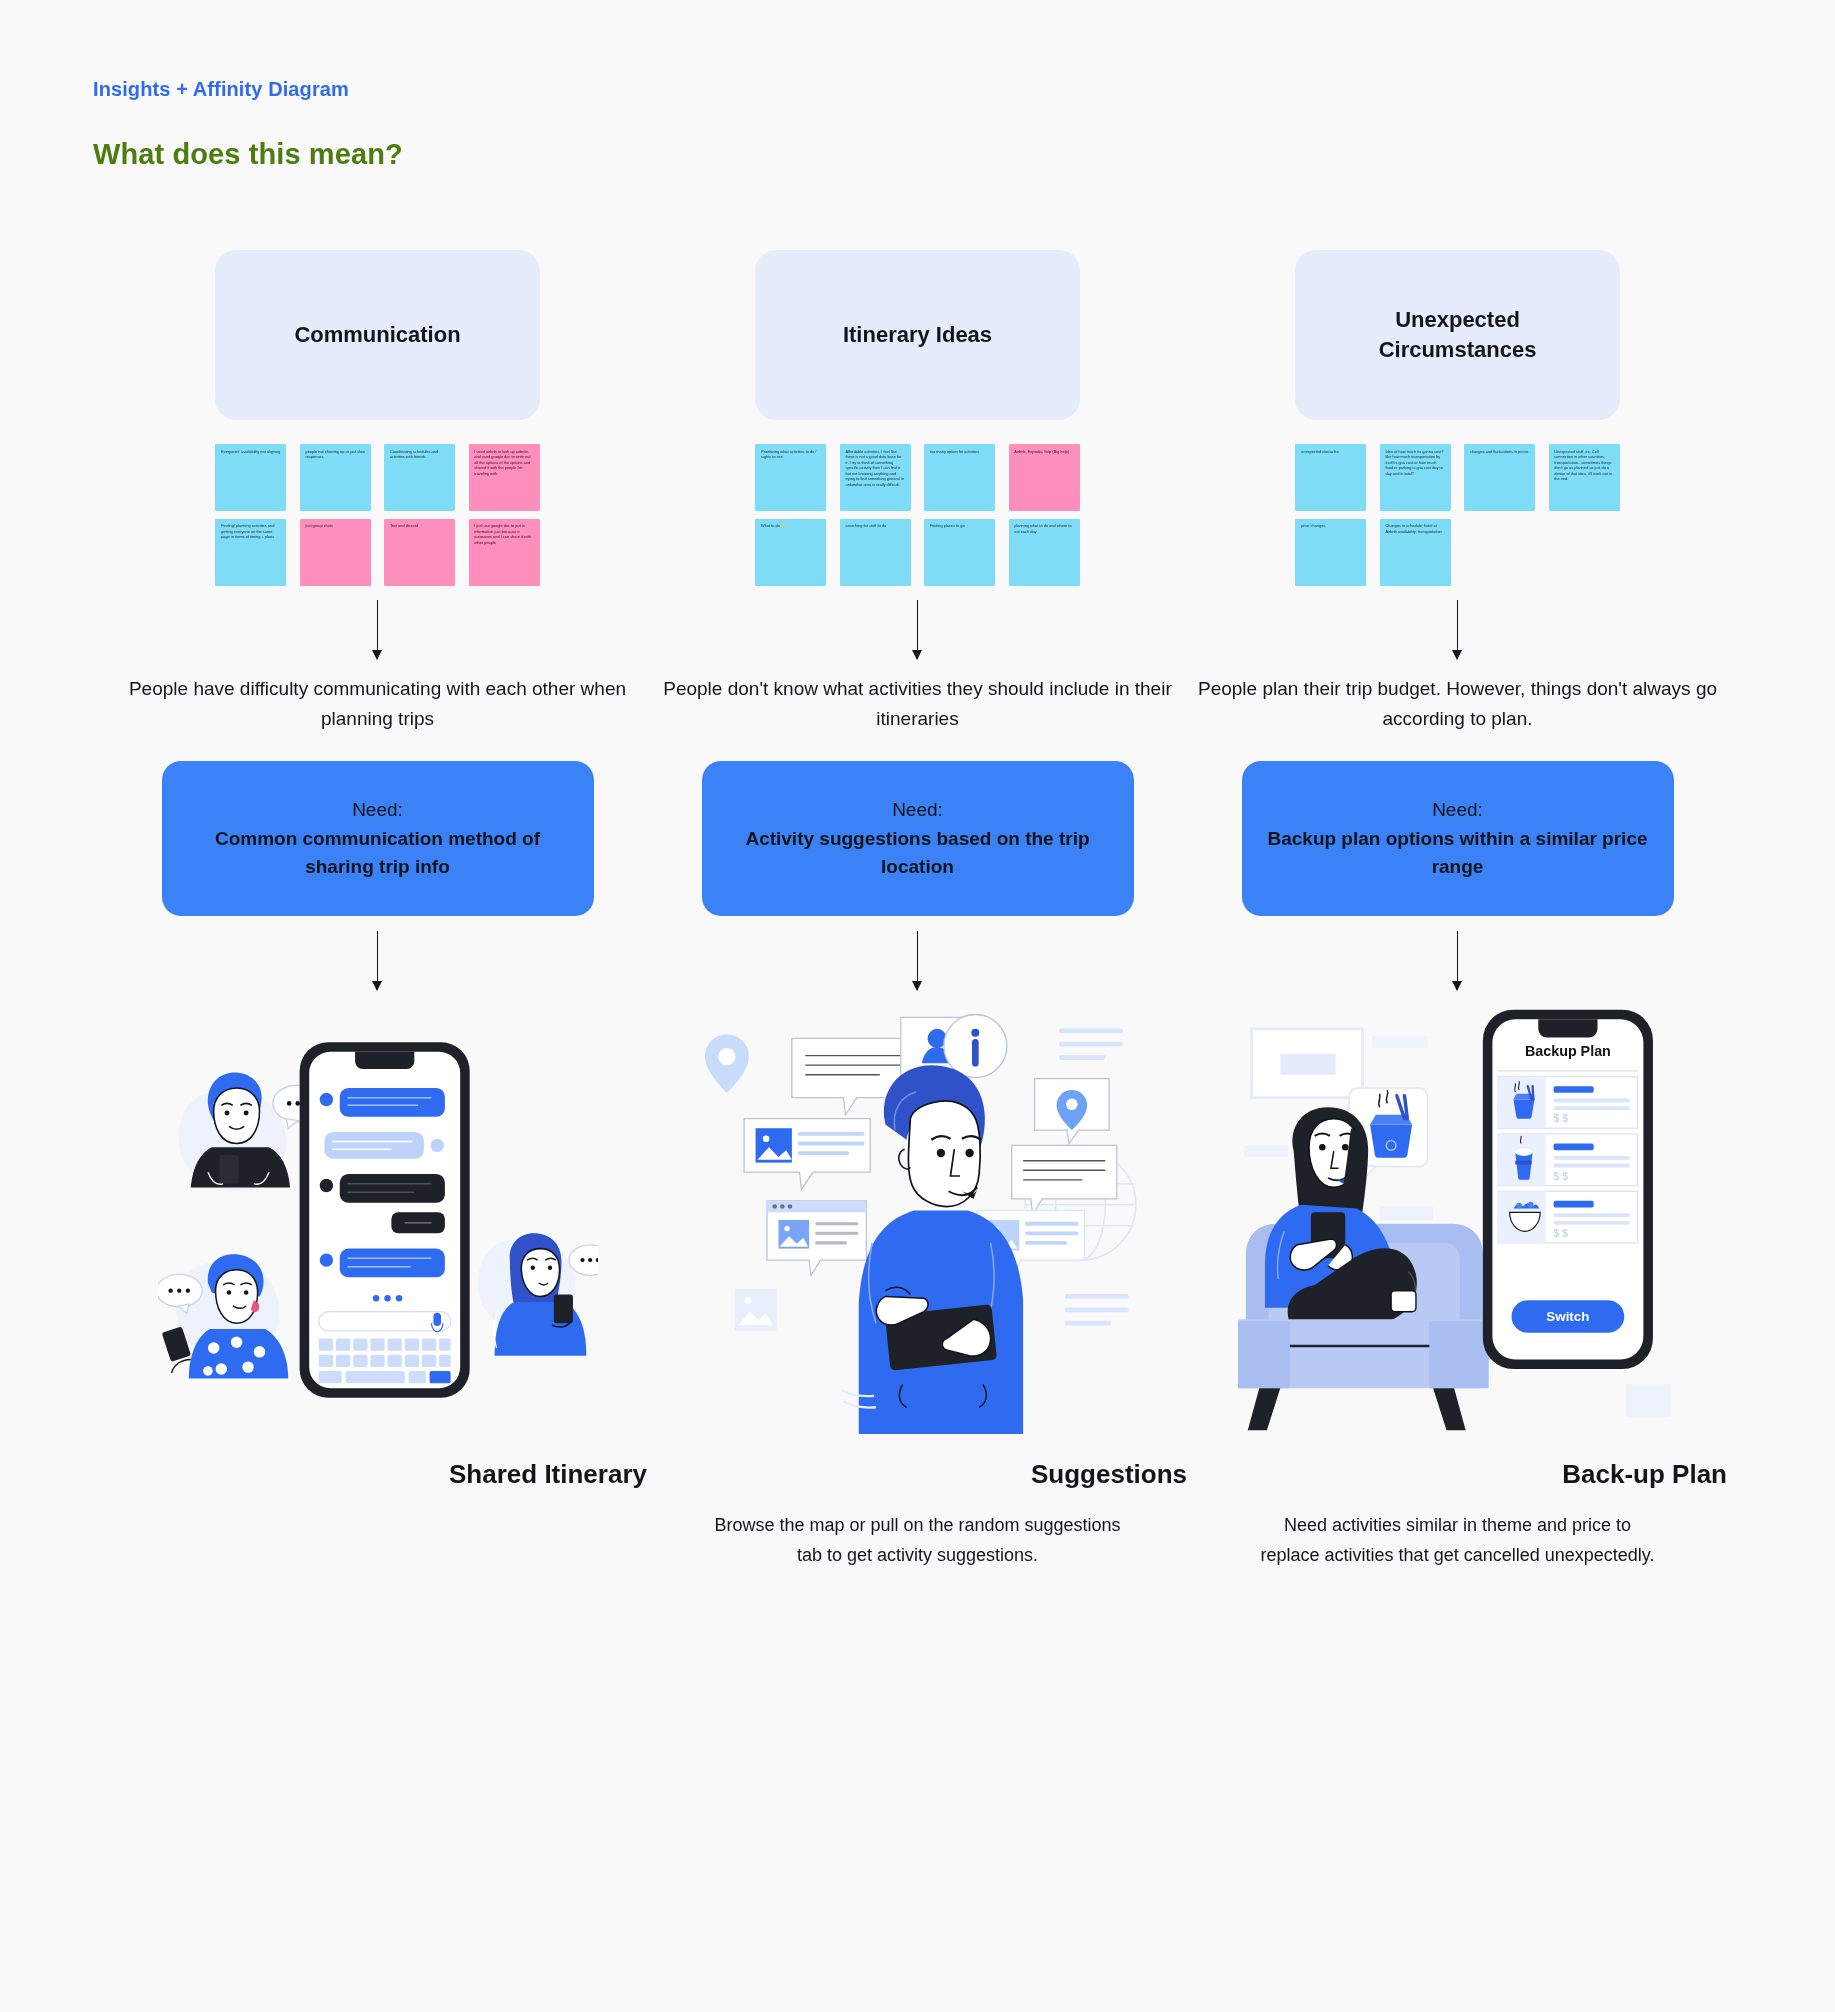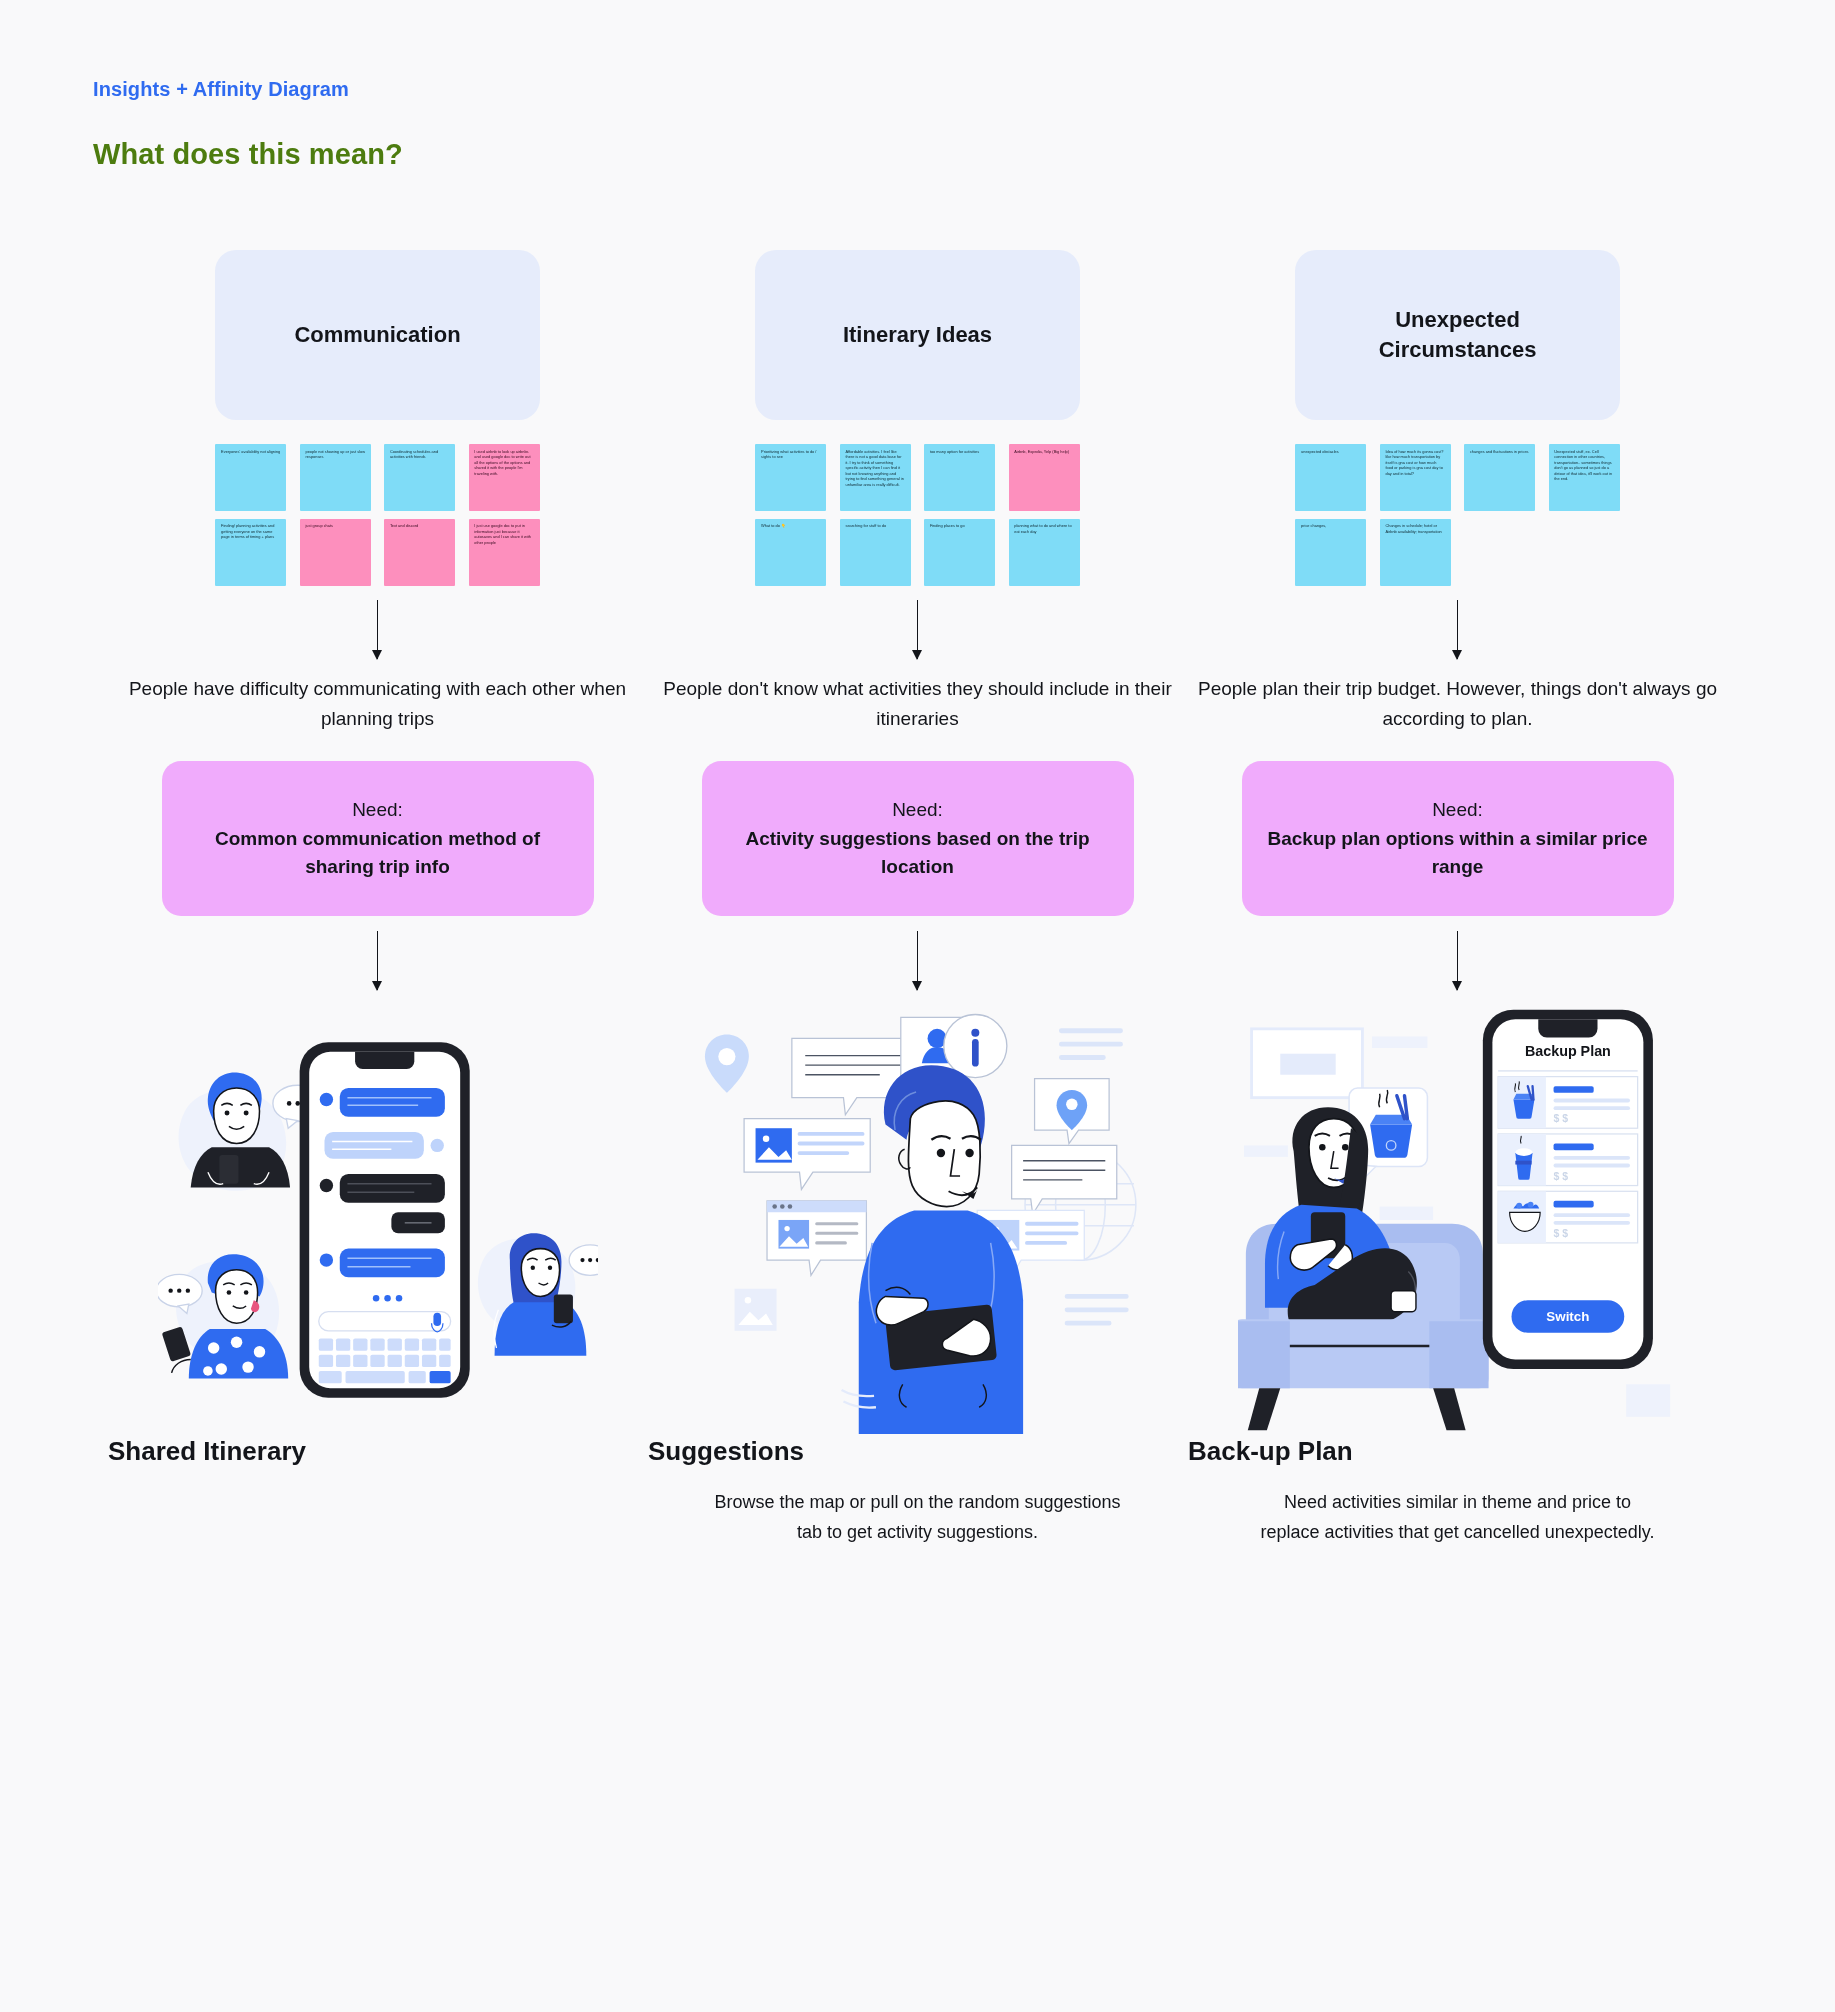--- a/index.html
+++ b/index.html
@@ -86,39 +86,39 @@
   
   .insight {
     text-align: center; font-size: 19px; line-height: 1.6; color: #13151a;
     padding: 0 9.6px; font-weight: normal;
   }
 
   
   .need-card {
     margin: 27px auto 0;
     width: 432px; min-height: 155px;
-    background: #f0abfc; border-radius: 19px;
+    background: #3b82f6; border-radius: 19px;
     display: flex; flex-direction: column; align-items: center; justify-content: center;
     text-align: center; padding: 17px 25px;
   }
   .need-card .need-label { font-size: 19px; line-height: 1.5; color: #13151a; }
   .need-card .need-text { font-size: 19px; font-weight: bold; line-height: 1.5; color: #13151a; }
 
   
   .illo {
     margin: 0 auto;
     width: 440px; height: 430px;
     position: relative;
   }
   .illo svg { display: block; width: 100%; height: 100%; }
 
   
   .feature-title {
-    text-align: left; font-size: 26px; font-weight: bold;
-    color: #13151a; margin-top: 2px;
+    text-align: right; font-size: 26px; font-weight: bold;
+    color: #13151a; margin-top: 25px;
   }
   .feature-desc {
     text-align: center; font-size: 18px; line-height: 1.62; color: #13151a;
     margin: 21px auto 0; width: 411px;
   }
 </style>
 </head>
 <body>
 
 <div class="page">

